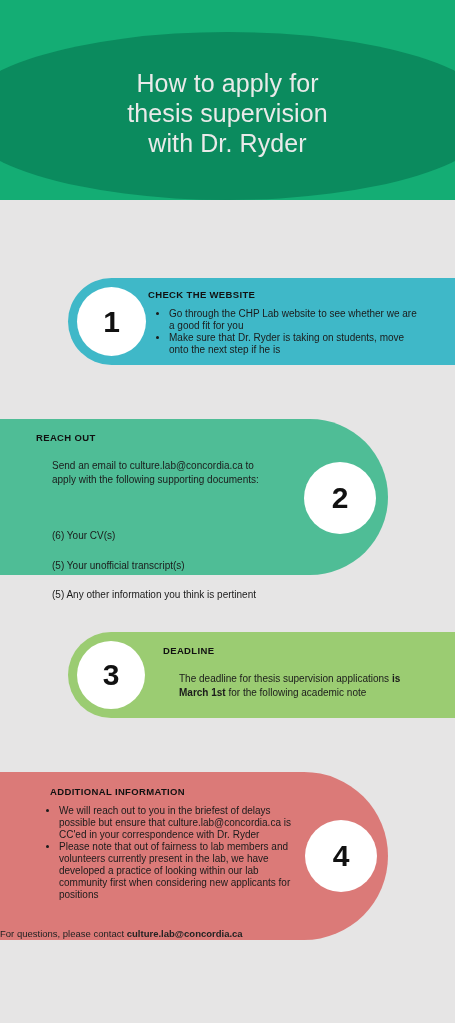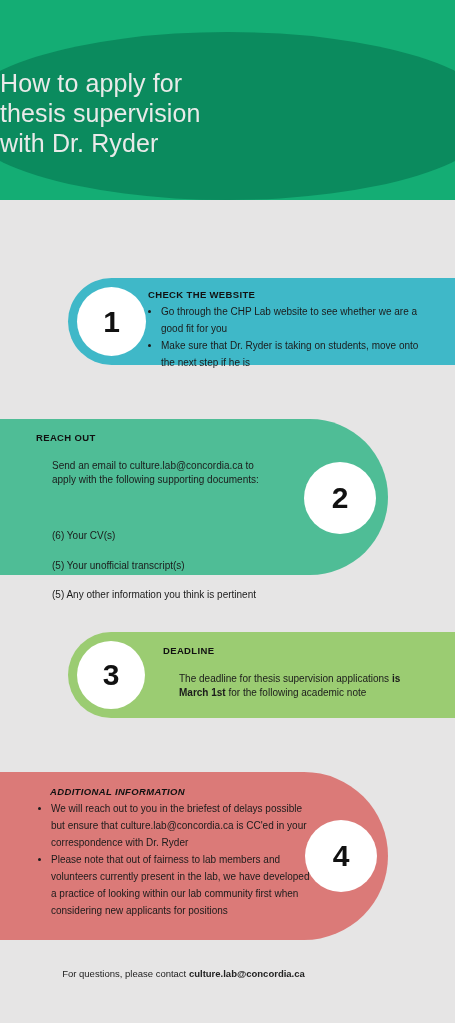--- a/index.html
+++ b/index.html
@@ -19,20 +19,21 @@
   }
   .header-ellipse{
     position:absolute;
     left:-42px;top:32px;
     width:539px;height:168px;
     background:#0B8B5E;
     border-radius:50%;
   }
   .header-title{
     position:absolute;left:0;top:68px;width:455px;
+    text-align:center;
     color:#E9EAE9;
     font-size:25px;
     line-height:30px;
     font-weight:400;
     letter-spacing:0.1px;
     white-space:pre-line;
   }
 
   
   .step{position:absolute;}
@@ -69,22 +70,22 @@
     margin:0 0 3px 0;
   }
   .step-body{
     font-size:10px;
     line-height:13.5px;
     color:#1b1b1b;
     margin:16px;
   }
   .step-body b{font-weight:700;}
   ul.step-list{
-    margin:0;padding:0 0 0 13px;
-    font-size:10px;line-height:17px;color:#1b1b1b;
+    margin:8px;padding:0 0 0 13px;
+    font-size:10px;line-height:12px;color:#1b1b1b;
   }
   ul.step-list li{margin:0;padding:0;}
   .gap{display:block;height:11px;}
 
   
   #step1{left:68px;top:278px;width:387px;height:87px;}
   #step1 .bar{width:387px;background:#3FB8C8;}
   #step1 .circle{left:9px;top:9px;width:69px;height:69px;}
   #step1 .step-text{left:80px;top:11px;width:280px;}
 
@@ -98,26 +99,25 @@
   #step3{left:68px;top:632px;width:387px;height:86px;}
   #step3 .bar{width:387px;background:#9BCC72;}
   #step3 .circle{left:9px;top:9px;width:68px;height:68px;}
   #step3 .step-text{left:95px;top:13px;width:265px;}
 
   
   #step4{left:0px;top:772px;width:388px;height:168px;}
   #step4 .bar{width:388px;background:#DB7A78;}
   #step4 .circle{right:11px;top:48px;width:72px;height:72px;}
   #step4 .step-text{left:38px;top:14px;width:275px;}
-  #step4 .step-head{margin-left:12px;font-style:italic;}
+  #step4 .step-head{margin-left:12px;}
 
   
   .footer{
-    position:absolute;left:0;top:968px;width:367px;
-    text-align:center;
+    position:absolute;left:0;top:928px;width:367px;
     font-size:9.5px;
     color:#222222;
   }
   .footer b{font-weight:700;}
 </style>
 </head>
 <body>
 
 <div class="header">
   <div class="header-ellipse"></div>

